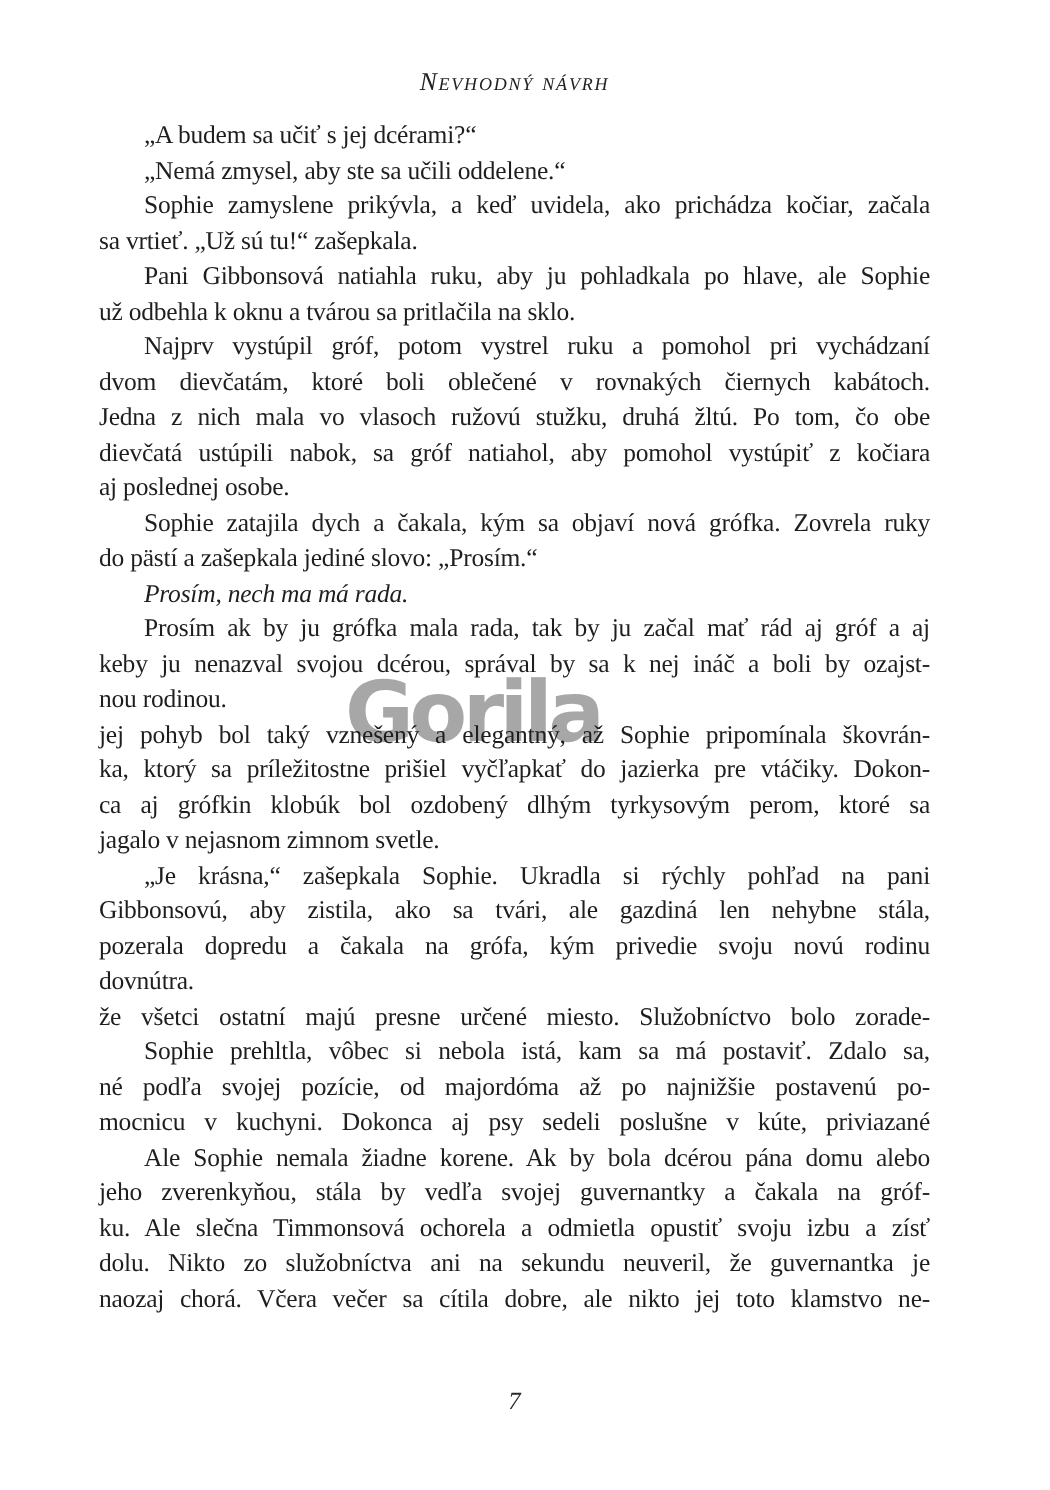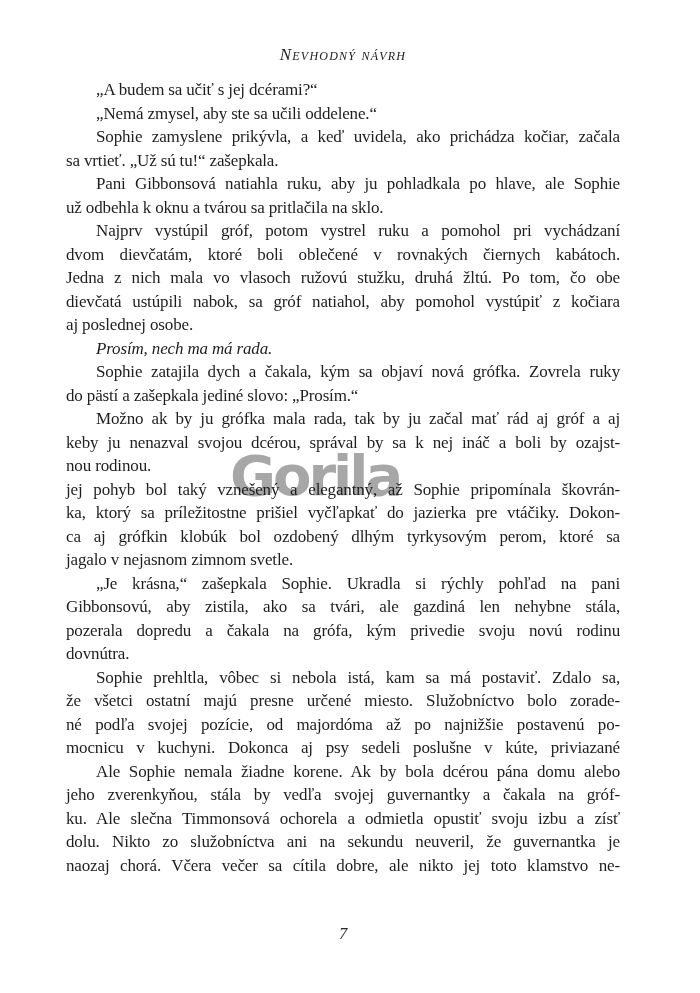--- a/index.html
+++ b/index.html
@@ -90,47 +90,47 @@
         <span class="line first">Pani Gibbonsová natiahla ruku, aby ju pohladkala po hlave, ale Sophie</span>
         <span class="line last">už odbehla k oknu a tvárou sa pritlačila na sklo.</span>
       </p>
       <p class="para">
         <span class="line first">Najprv vystúpil gróf, potom vystrel ruku a pomohol pri vychádzaní</span>
         <span class="line">dvom dievčatám, ktoré boli oblečené v rovnakých čiernych kabátoch.</span>
         <span class="line">Jedna z nich mala vo vlasoch ružovú stužku, druhá žltú. Po tom, čo obe</span>
         <span class="line">dievčatá ustúpili nabok, sa gróf natiahol, aby pomohol vystúpiť z kočiara</span>
         <span class="line last">aj poslednej osobe.</span>
       </p>
+      <p class="para">
+        <span class="line first">Sophie zatajila dych a čakala, kým sa objaví nová grófka. Zovrela ruky</span>
+        <span class="line last">do pästí a zašepkala jediné slovo: „Prosím.“</span>
+      </p>
       <p class="para italic">
         <span class="line first last">Prosím, nech ma má rada.</span>
       </p>
       <p class="para">
-        <span class="line first">Sophie zatajila dych a čakala, kým sa objaví nová grófka. Zovrela ruky</span>
-        <span class="line last">do pästí a zašepkala jediné slovo: „Prosím.“</span>
-      </p>
-      <p class="para">
-        <span class="line first">Možno ak by ju grófka mala rada, tak by ju začal mať rád aj gróf a aj</span>
+        <span class="line first">Prosím ak by ju grófka mala rada, tak by ju začal mať rád aj gróf a aj</span>
         <span class="line">keby ju nenazval svojou dcérou, správal by sa k nej ináč a boli by ozajst-</span>
         <span class="line last">nou rodinou.</span>
       </p>
       <p class="para">
         <span class="line">jej pohyb bol taký vznešený a elegantný, až Sophie pripomínala škovrán-</span>
         <span class="line">ka, ktorý sa príležitostne prišiel vyčľapkať do jazierka pre vtáčiky. Dokon-</span>
         <span class="line">ca aj grófkin klobúk bol ozdobený dlhým tyrkysovým perom, ktoré sa</span>
         <span class="line last">jagalo v nejasnom zimnom svetle.</span>
       </p>
       <p class="para">
         <span class="line first">„Je krásna,“ zašepkala Sophie. Ukradla si rýchly pohľad na pani</span>
         <span class="line">Gibbonsovú, aby zistila, ako sa tvári, ale gazdiná len nehybne stála,</span>
         <span class="line">pozerala dopredu a čakala na grófa, kým privedie svoju novú rodinu</span>
         <span class="line last">dovnútra.</span>
       </p>
       <p class="para">
+        <span class="line">že všetci ostatní majú presne určené miesto. Služobníctvo bolo zorade-</span>
         <span class="line first">Sophie prehltla, vôbec si nebola istá, kam sa má postaviť. Zdalo sa,</span>
-        <span class="line">že všetci ostatní majú presne určené miesto. Služobníctvo bolo zorade-</span>
         <span class="line">né podľa svojej pozície, od majordóma až po najnižšie postavenú po-</span>
         <span class="line">mocnicu v kuchyni. Dokonca aj psy sedeli poslušne v kúte, priviazané</span>
       </p>
       <p class="para">
         <span class="line first">Ale Sophie nemala žiadne korene. Ak by bola dcérou pána domu alebo</span>
         <span class="line">jeho zverenkyňou, stála by vedľa svojej guvernantky a čakala na gróf-</span>
         <span class="line">ku. Ale slečna Timmonsová ochorela a odmietla opustiť svoju izbu a zísť</span>
         <span class="line">dolu. Nikto zo služobníctva ani na sekundu neuveril, že guvernantka je</span>
         <span class="line">naozaj chorá. Včera večer sa cítila dobre, ale nikto jej toto klamstvo ne-</span>
       </p>

